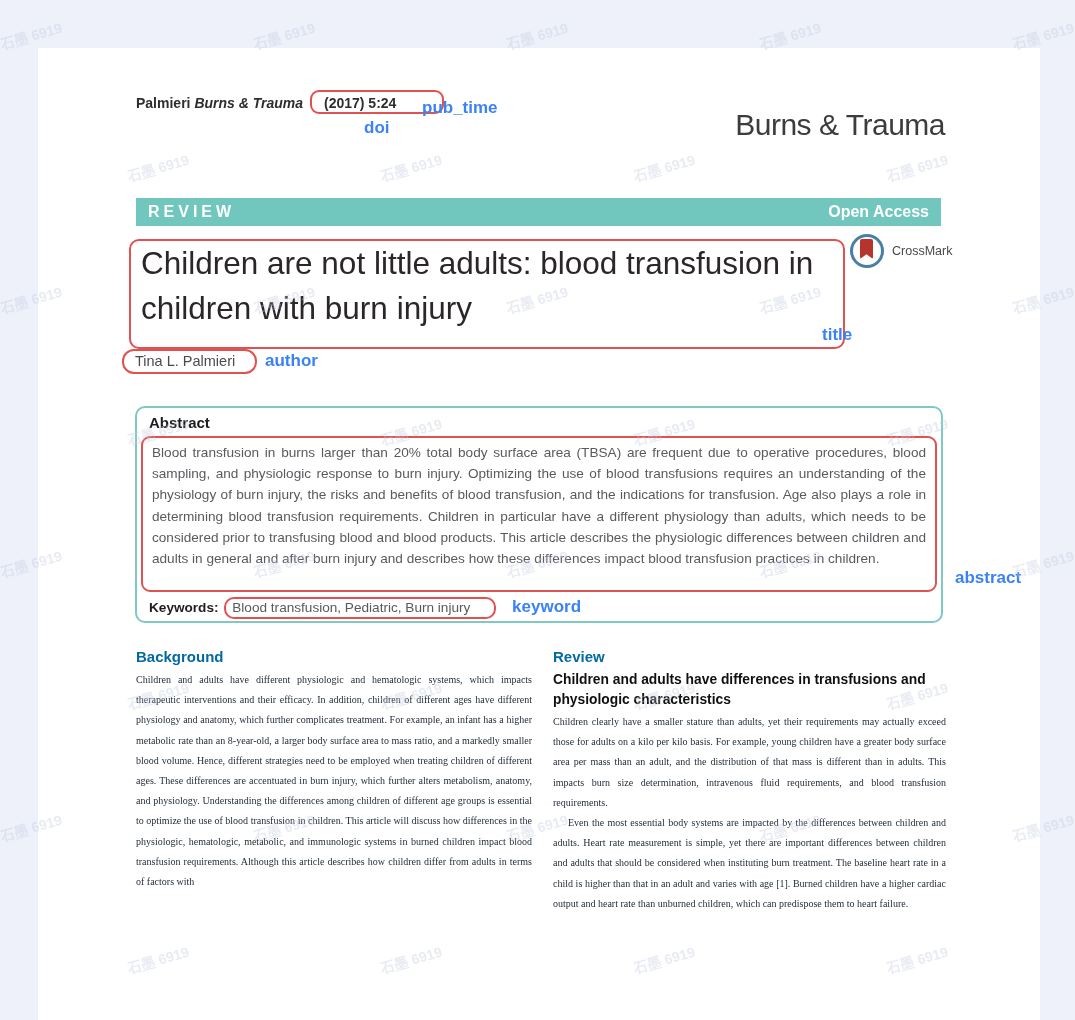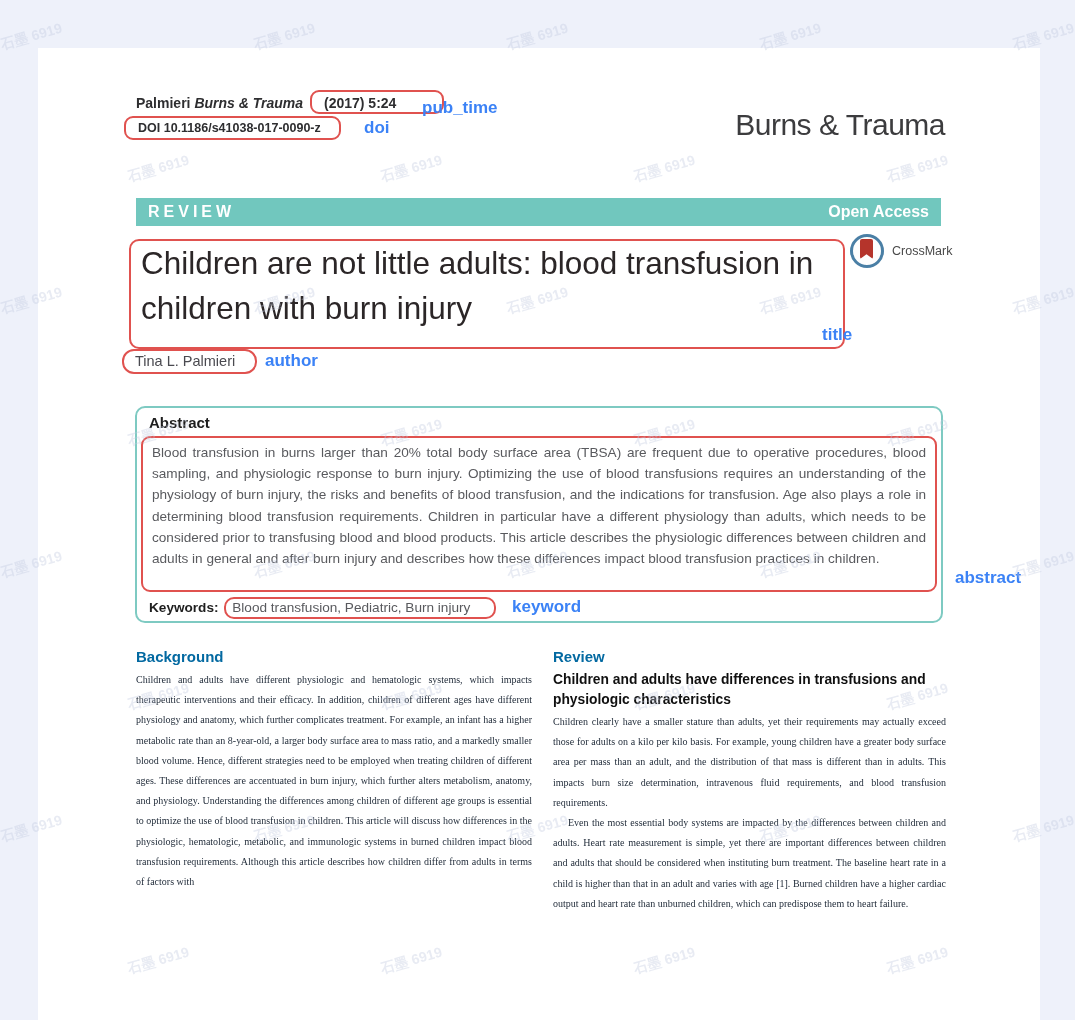--- a/index.html
+++ b/index.html
@@ -83,23 +83,20 @@
 
   <div class="cite-line">
     <span>Palmieri</span>
     <span class="cite-journal">Burns &amp; Trauma</span>
     <span class="annot-box pub-box">
       <span>(2017) 5:24</span>
     </span>
   </div>
   <span class="annot-label lbl-pubtime">pub_time</span>
 
-  <div class="annot-box doi-box">
-    <span>DOI 10.1186/s41038-017-0090-z</span>
-  </div>
   <span class="annot-label lbl-doi">doi</span>
 
   <div class="journal-name">Burns &amp; Trauma</div>
 
   <div class="banner">
     <span class="left">REVIEW</span>
     <span class="right">Open Access</span>
   </div>
 
   <div class="annot-box title-box">

